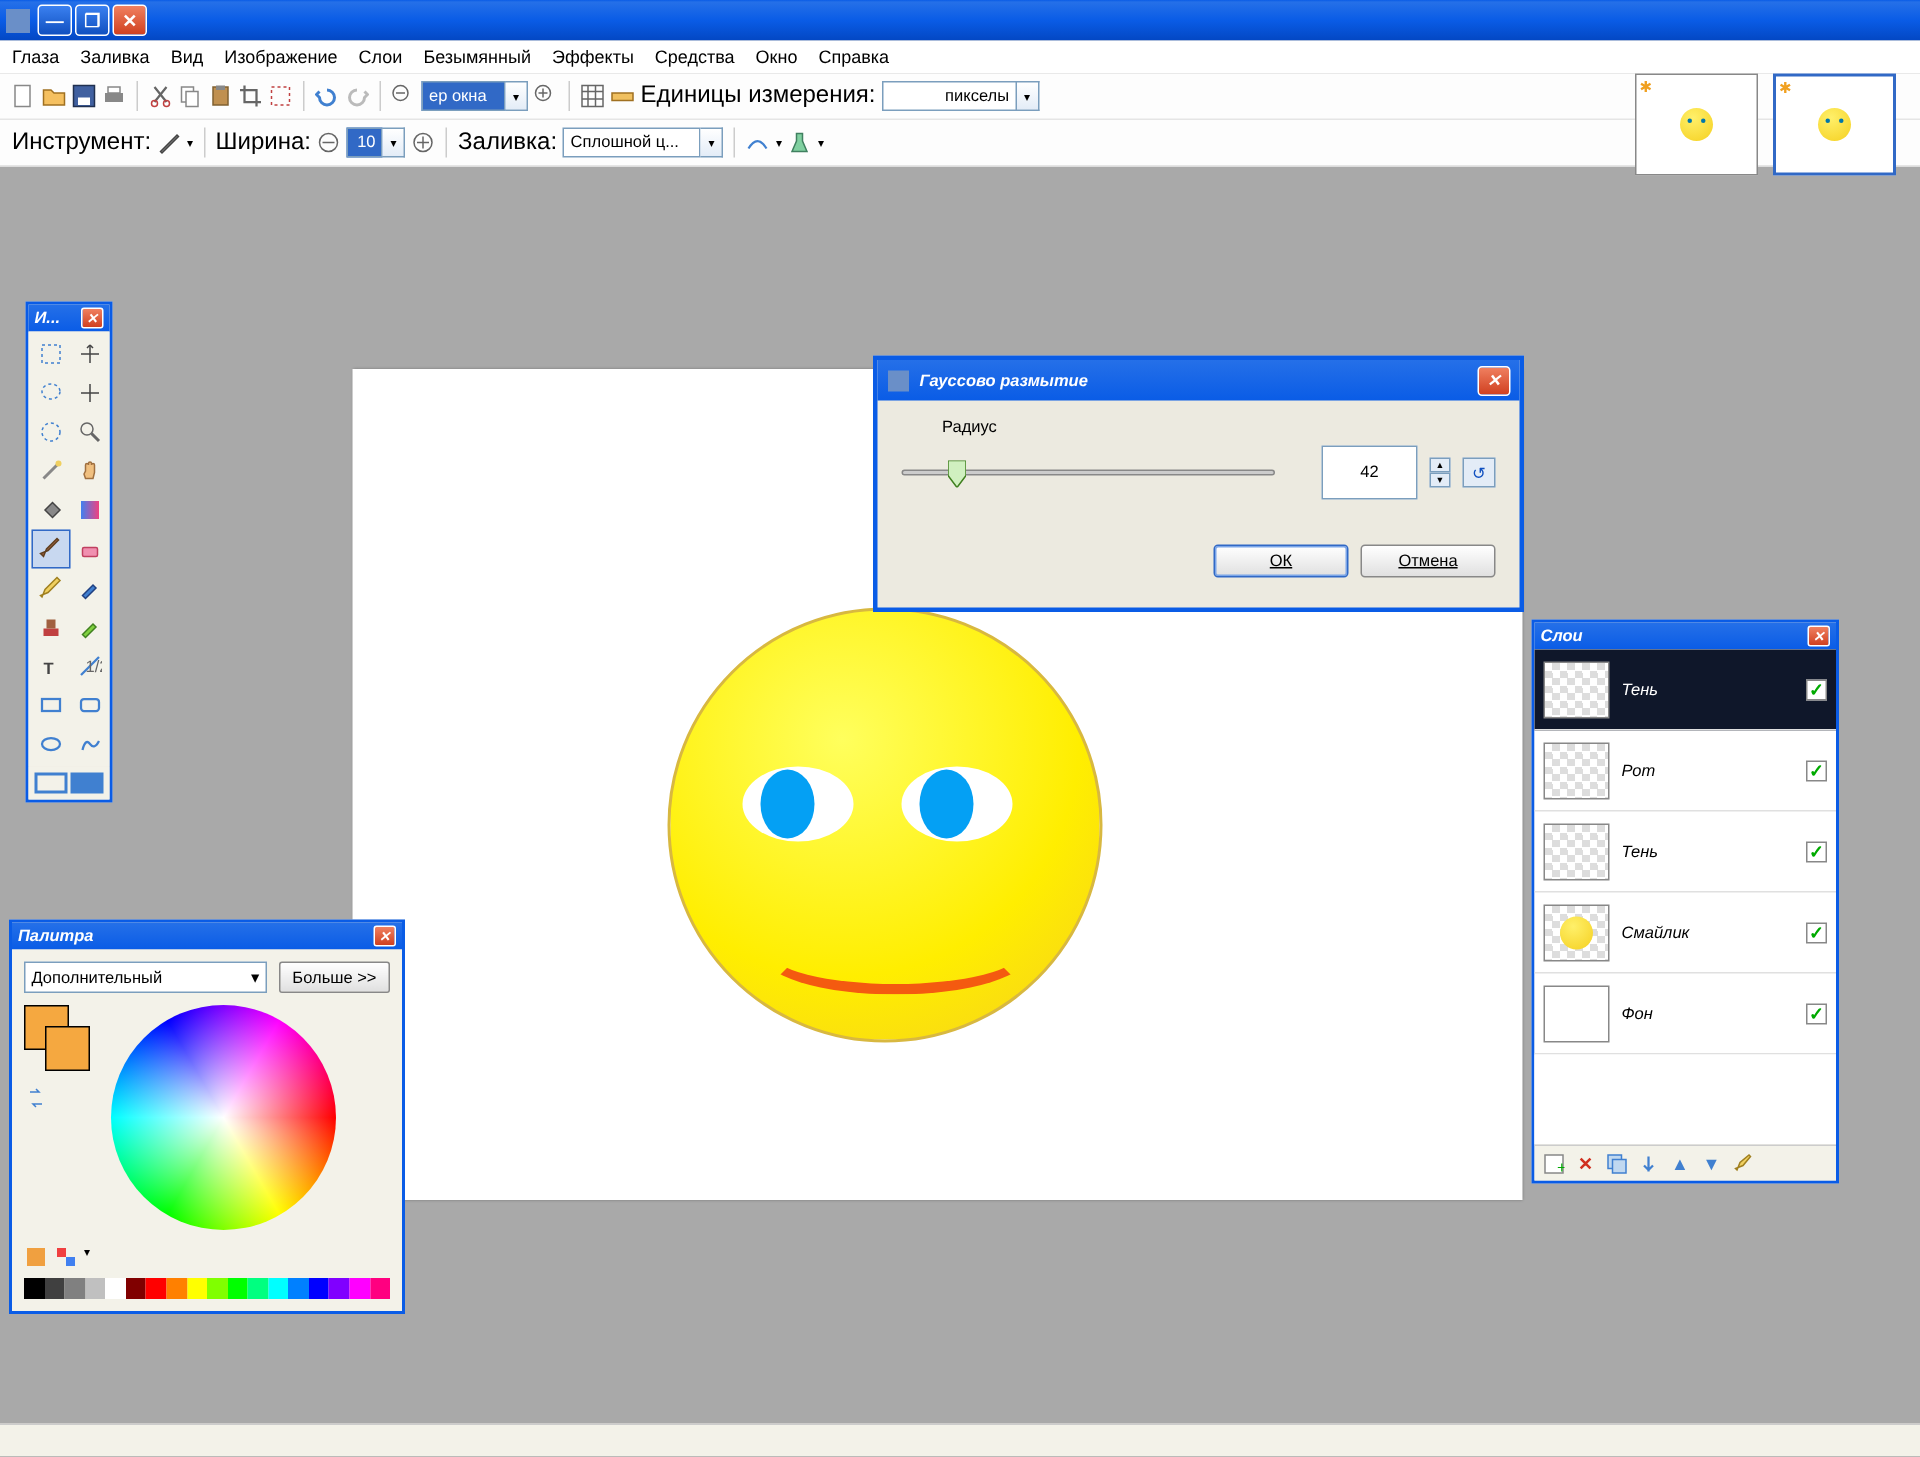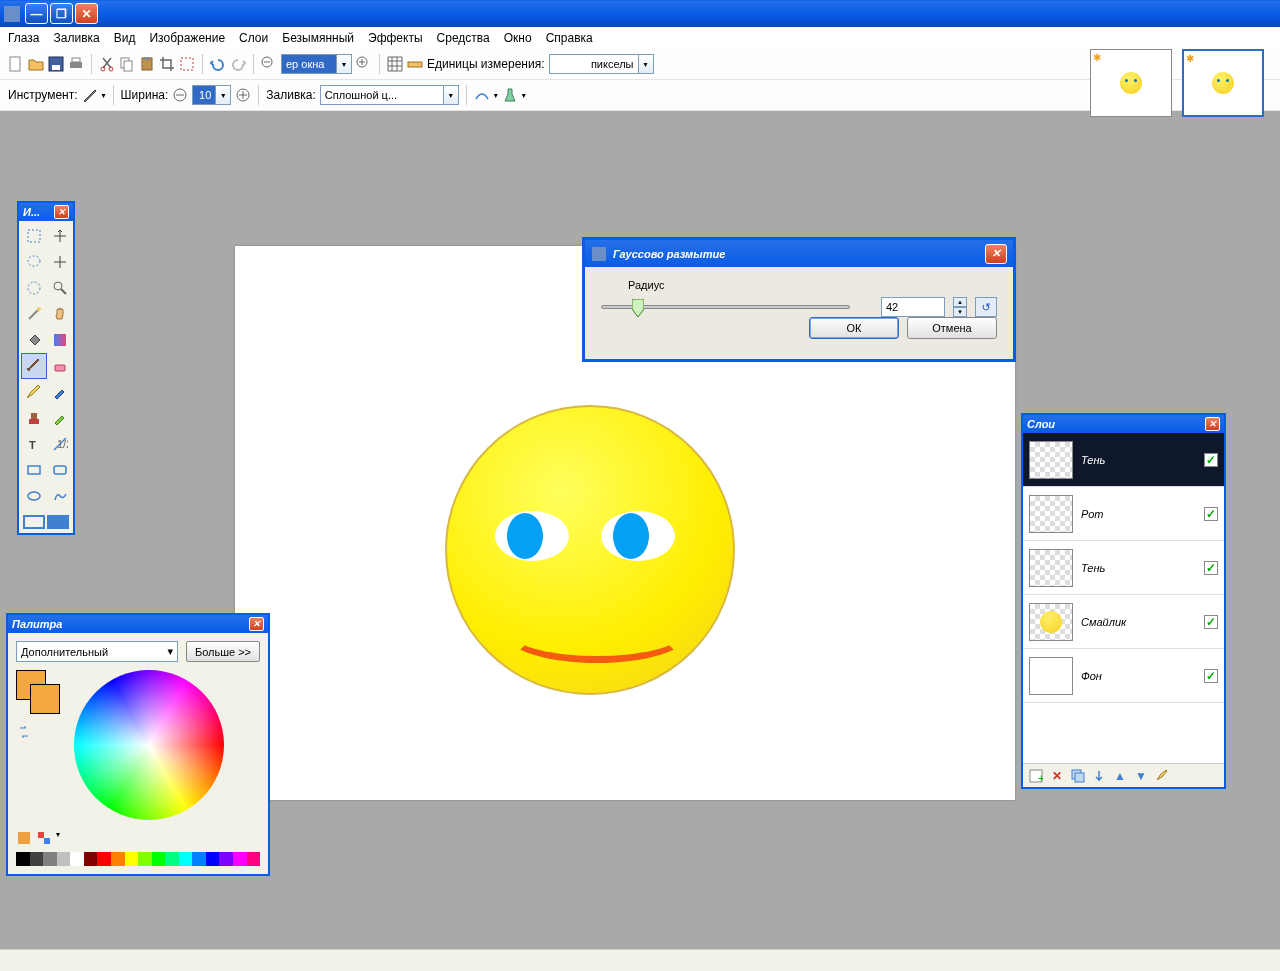--- a/index.html
+++ b/index.html
@@ -15,21 +15,21 @@
 .titlebar-btn.max { background: linear-gradient(to bottom, #3a80f0, #1050c0); }
 .titlebar-btn.close { background: linear-gradient(to bottom, #f08060, #d04020); }
 
 
 .menubar { height: 22px; background: #fff; display: flex; align-items: center; padding: 0 8px; gap: 14px; }
 .menubar-item { font-size: 12px; color: #000; cursor: pointer; }
 
 
 .toolbar { height: 31px; background: #fdfdfd; display: flex; align-items: center; padding: 0 8px; gap: 4px; border-bottom: 1px solid #e5e5e5; }
 .tool-sep { width: 1px; height: 20px; background: #ccc; margin: 0 3px; }
-.tool-label { font-size: 12px; }
+.tool-label { font-size: 16px; }
 .tool-input { height: 20px; border: 1px solid #7b9ebd; background: #fff; padding: 0 4px; font-size: 11px; }
 .tool-input.sel { background: #3169c6; color: #fff; }
 .tool-combo { display: flex; align-items: center; }
 .tool-combo-btn { width: 15px; height: 20px; border: 1px solid #7b9ebd; background: linear-gradient(to bottom,#fff,#e3ecf7); border-left: none; display: flex; align-items: center; justify-content: center; font-size: 8px; }
 
 
 .doc-thumbs { position: absolute; top: 49px; right: 16px; display: flex; gap: 10px; }
 .doc-thumb { width: 82px; height: 68px; background: #fff; border: 1px solid #888; display: flex; align-items: center; justify-content: center; position: relative; }
 .doc-thumb.active { border: 2px solid #3169c6; }
 .doc-thumb-star { position: absolute; top: 2px; left: 2px; color: #f0a020; font-size: 10px; }
@@ -89,25 +89,25 @@
 
 .dialog { position: absolute; top: 237px; left: 582px; width: 434px; border: 3px solid #0a5ce6; background: #eceae0; }
 .dialog-title { height: 27px; background: linear-gradient(to bottom,#2570e8 0%,#0a5ce6 100%); color: #fff; font-size: 14px; font-weight: bold; font-style: italic; display: flex; align-items: center; padding: 0 6px; justify-content: space-between; }
 .dialog-close { width: 22px; height: 20px; background: linear-gradient(to bottom,#f08060,#d04020); border: 1px solid #fff; border-radius: 3px; color: #fff; display: flex; align-items: center; justify-content: center; font-weight: bold; }
 .dialog-body { padding: 12px 16px; }
 .dialog-label { font-size: 11px; margin-bottom: 6px; margin-left: 27px; }
 .slider-row { display: flex; align-items: center; gap: 8px; }
 .slider-track { flex: 1; height: 4px; background: #ccc; border: 1px solid #888; border-radius: 2px; position: relative; }
 .slider-thumb { position: absolute; top: -7px; left: 12%; width: 12px; height: 18px; }
 .slider-thumb svg { display: block; }
-.num-input { width: 64px; height: 20px; border: 1px solid #7b9ebd; text-align: left; padding: 0 4px; margin-left: 23px; }
+.num-input { width: 64px; height: 36px; border: 1px solid #7b9ebd; text-align: center; padding: 0 4px; margin-left: 23px; }
 .spin-btns { display: flex; flex-direction: column; }
 .spin-btn { width: 14px; height: 10px; border: 1px solid #7b9ebd; background: #e3ecf7; font-size: 7px; display: flex; align-items: center; justify-content: center; }
 .reset-btn { width: 22px; height: 20px; border: 1px solid #7b9ebd; background: #e3ecf7; display: flex; align-items: center; justify-content: center; color: #1050c0; }
-.dialog-buttons { display: flex; justify-content: flex-end; gap: 8px; padding: 0 0 8px 0; }
+.dialog-buttons { display: flex; justify-content: flex-end; gap: 8px; margin-top: 30px; padding: 0 0 8px 0; text-decoration: underline; }
 .dialog-btn { width: 90px; height: 22px; border: 1px solid #888; background: linear-gradient(to bottom,#fff,#e0e0e0); border-radius: 3px; font-size: 11px; }
 .dialog-btn.primary { border: 1px solid #3169c6; box-shadow: 0 0 0 1px #7aa5e8 inset; }
 
 
 .statusbar { position: absolute; bottom: 0; left: 0; right: 0; height: 22px; background: #f3f2e9; border-top: 1px solid #ccc; }
 
 
 .i { width: 16px; height: 16px; display: inline-flex; align-items: center; justify-content: center; }
 .i svg { width: 16px; height: 16px; }
 </style>
@@ -259,21 +259,21 @@
   <span class="i">
       <svg viewBox="0 0 16 16">
         <circle cx="8" cy="8" r="6" fill="none" stroke="#666"></circle>
         <line x1="4" y1="8" x2="12" y2="8" stroke="#666"></line>
         <line x1="8" y1="4" x2="8" y2="12" stroke="#666"></line>
       </svg>
     </span>
   <div class="tool-sep"></div>
   <span class="tool-label">Заливка:</span>
   <div class="tool-combo">
-    <input class="tool-input" style="width: 124px;" value="Сплошной ц...">
+    <input class="tool-input" style="width: 92px;" value="Сплошной ц...">
     <div class="tool-combo-btn">▾</div>
   </div>
   <div class="tool-sep"></div>
   <span class="i">
       <svg viewBox="0 0 16 16">
         <path d="M2 12 Q8 2 14 12" stroke="#4080d0" fill="none" stroke-width="1.5"></path>
       </svg>
     </span>
   <span style="font-size:8px">▾</span>
   <span class="i">

